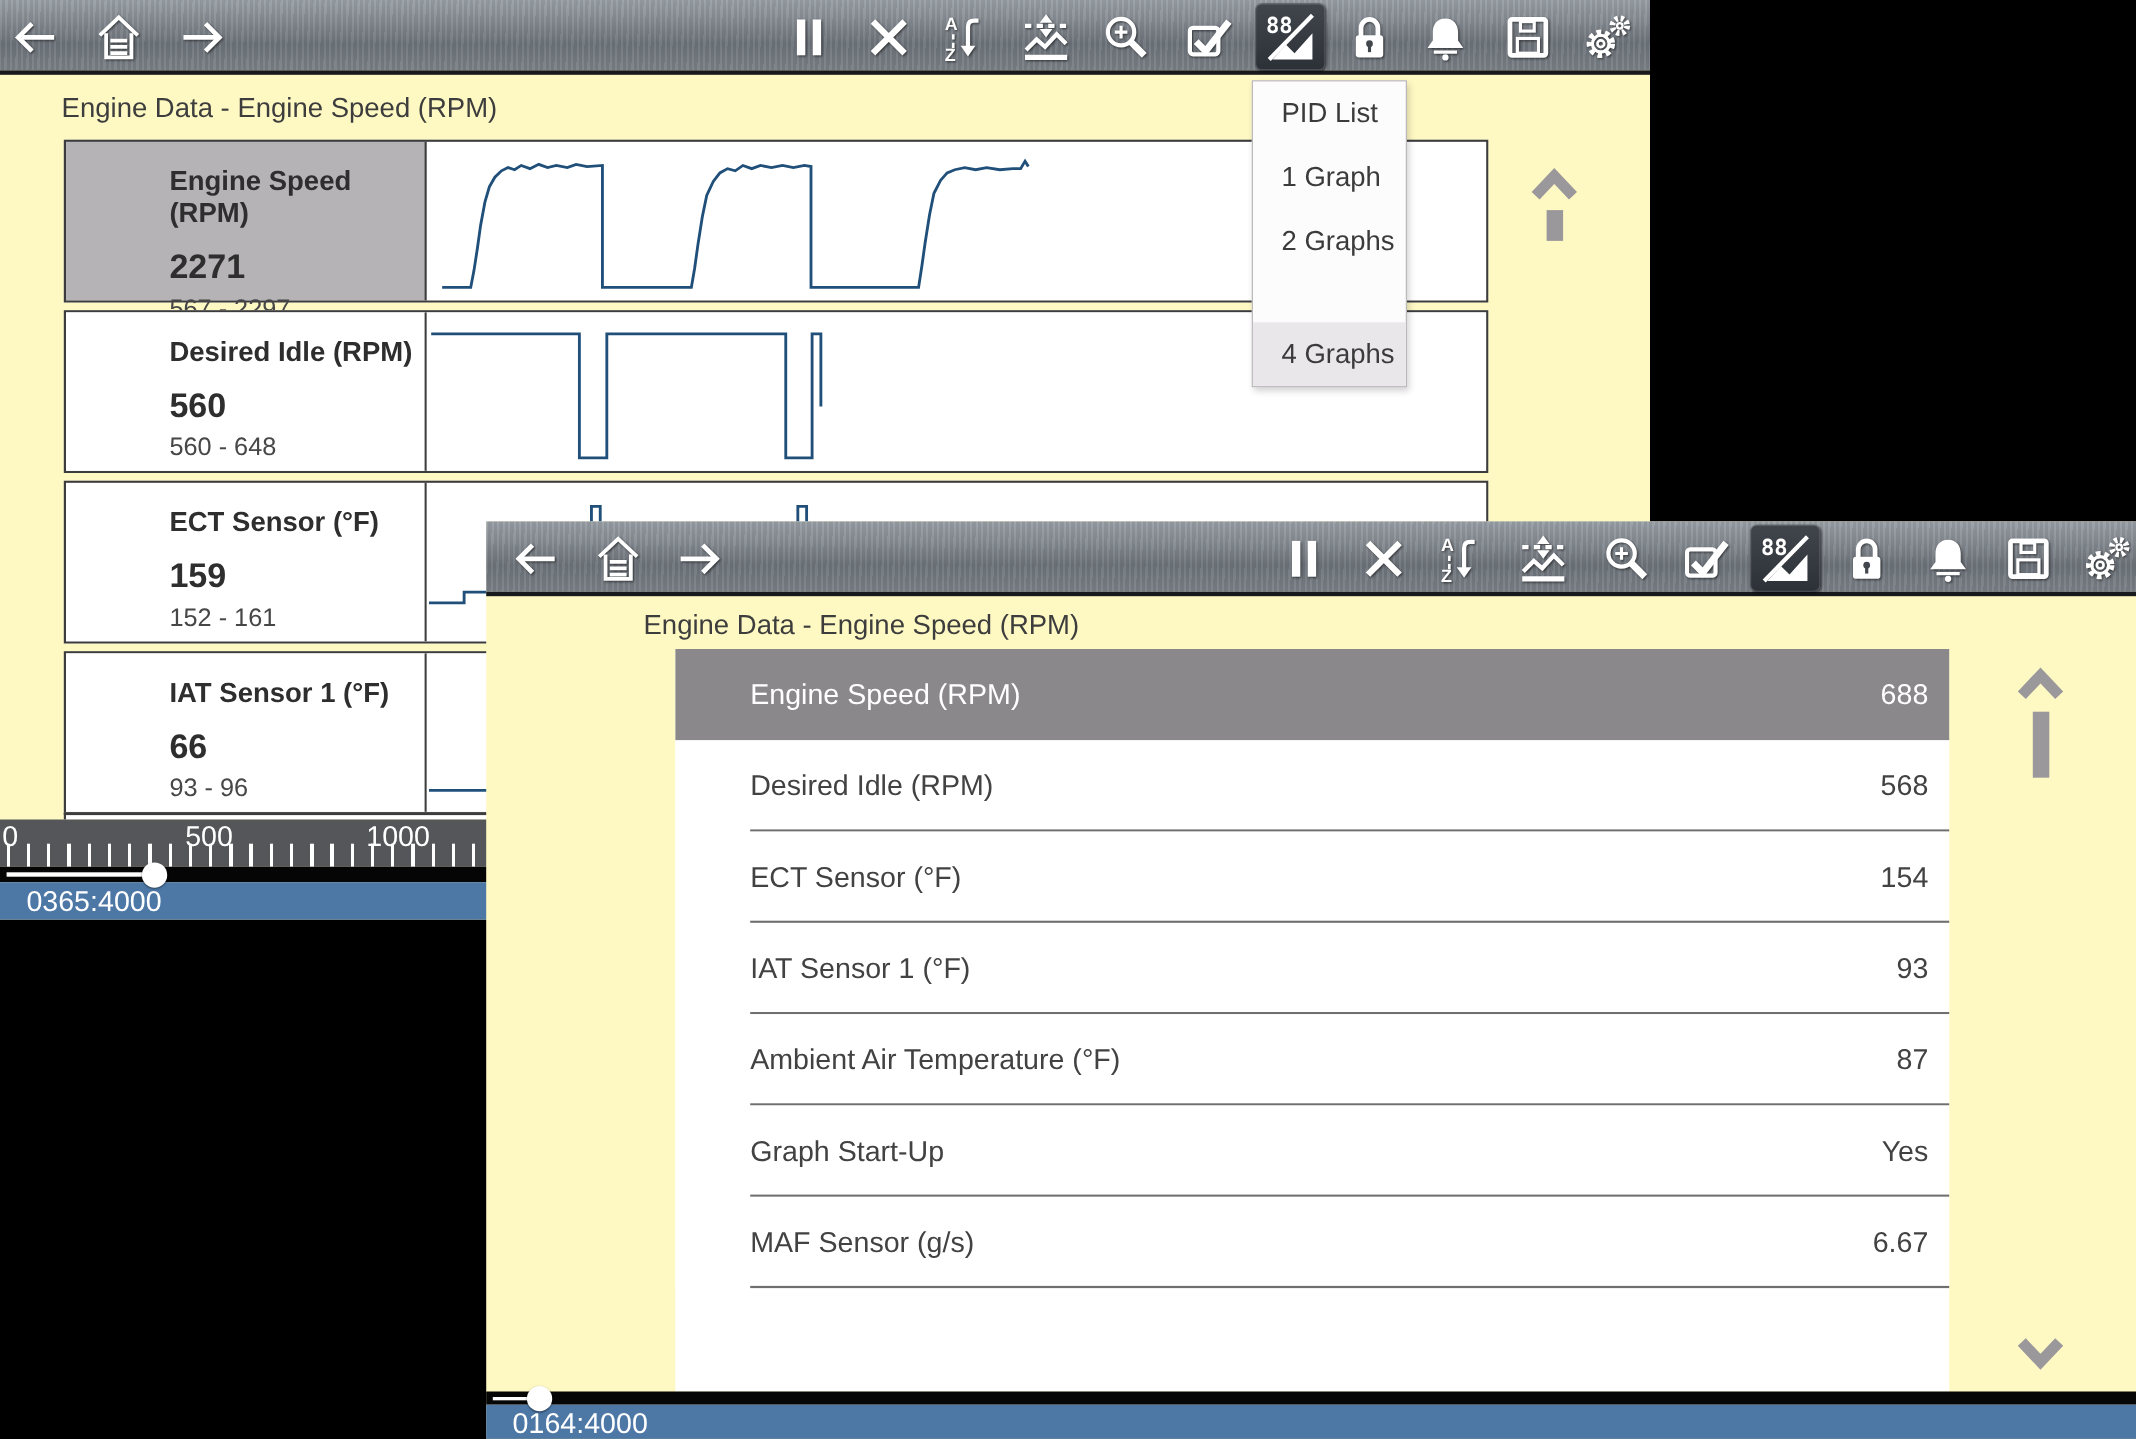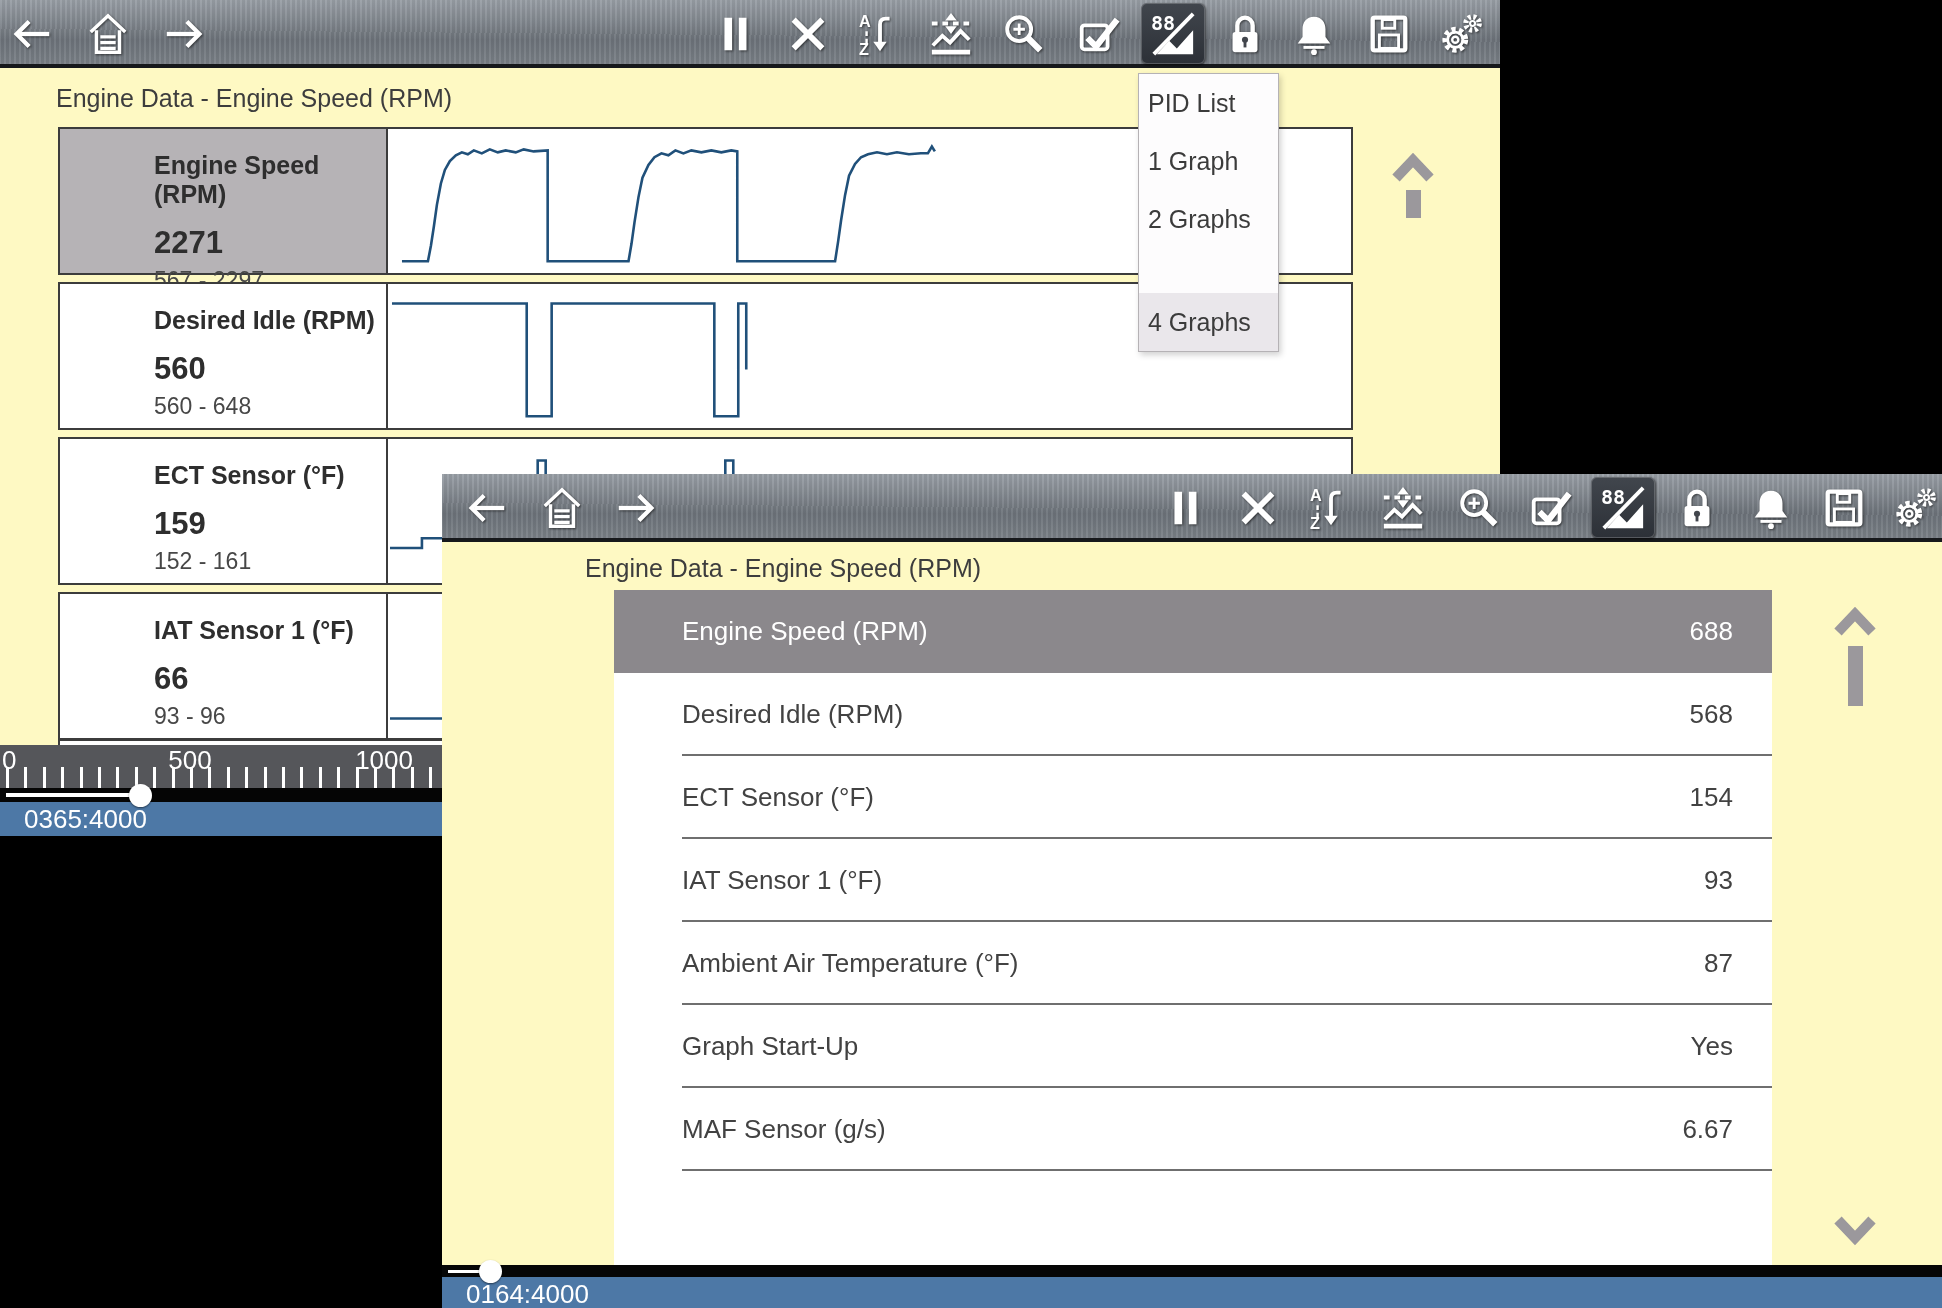--- a/index.html
+++ b/index.html
@@ -50,29 +50,29 @@
           box-shadow:0 1px 2px rgba(0,0,0,.5); z-index:5; }
   .counter-bar { position:absolute; left:0; height:34px; background:#4d78a6; color:#fff;
                  font-size:26px; line-height:34px; padding-left:24px; }
   #bw-counter { top:802px; width:1500px; }
 
   .scroll-arrow { position:absolute; }
 
   
   .menu { position:absolute; left:1138px; top:73px; width:141px; z-index:50;
           background:#fdfcfd; border:1px solid #b5b2b5; box-shadow:2px 3px 6px rgba(0,0,0,.18); }
-  .menu-item { height:58px; line-height:58px; padding-left:9px; font-size:25px; color:#3b3b3b; }
+  .menu-item { height:58px; line-height:58px; padding-left:26px; font-size:25px; color:#3b3b3b; }
   .menu-item.selected { background:#eae7eb;margin-top:45px; }
 
   
   .fw-title { position:absolute; left:143px; top:80px; font-size:25px; color:#3d3d3d; }
   .rows { position:absolute; left:172px; top:116px; width:1158px; height:675px; background:#fff; }
   .row { position:relative; height:83px; display:flex; align-items:center; background:#fff; }
   .row-label { padding-left:68px; font-size:26px; color:#424242; flex:1; }
-  .row-value { padding-right:39px; font-size:26px; color:#424242; }
+  .row-value { padding-right:19px; font-size:26px; color:#424242; }
   .row::after { content:""; position:absolute; left:68px; right:0; bottom:0; height:2px; background:#6f6f6f; }
   .row.selected { background:#8b888c; }
   .row.selected .row-label, .row.selected .row-value { color:#fff; }
   .row.selected::after { display:none; }
 
   #fw-track  { position:absolute; left:0; top:791px; width:1500px; height:12px; background:#060606; }
   #fw-counter { top:803px; width:1500px; }
 </style>
 </head>
 <body>
@@ -293,21 +293,21 @@
   <div class="scroll-arrow" style="left:1390px; top:148px">
     <svg width="46" height="36" viewBox="0 0 44 36">
         <use href="#i-chev-up"></use>
       </svg>
     <div style="width:15px;height:28px;background:#9b989c;margin:2px auto 0"></div>
   </div>
 
   <div class="ruler">
     <span class="ruler-num" style="left:2px">0</span>
     <span class="ruler-num" style="left:150px;width:80px;text-align:center">500</span>
-    <span class="ruler-num" style="left:333px;width:80px;text-align:right">1000</span>
+    <span class="ruler-num" style="left:333px;width:80px;text-align:left">1000</span>
     <div class="ruler-ticks"></div>
   </div>
   <div class="track-strip"></div>
   <div class="track-line" style="left:6px;width:134px"></div>
   <div class="knob" style="left:129px;top:784px"></div>
   <div class="counter-bar" id="bw-counter">0365:4000</div>
 
   <div class="menu">
     <div class="menu-item">PID List</div>
     <div class="menu-item">1 Graph</div>

